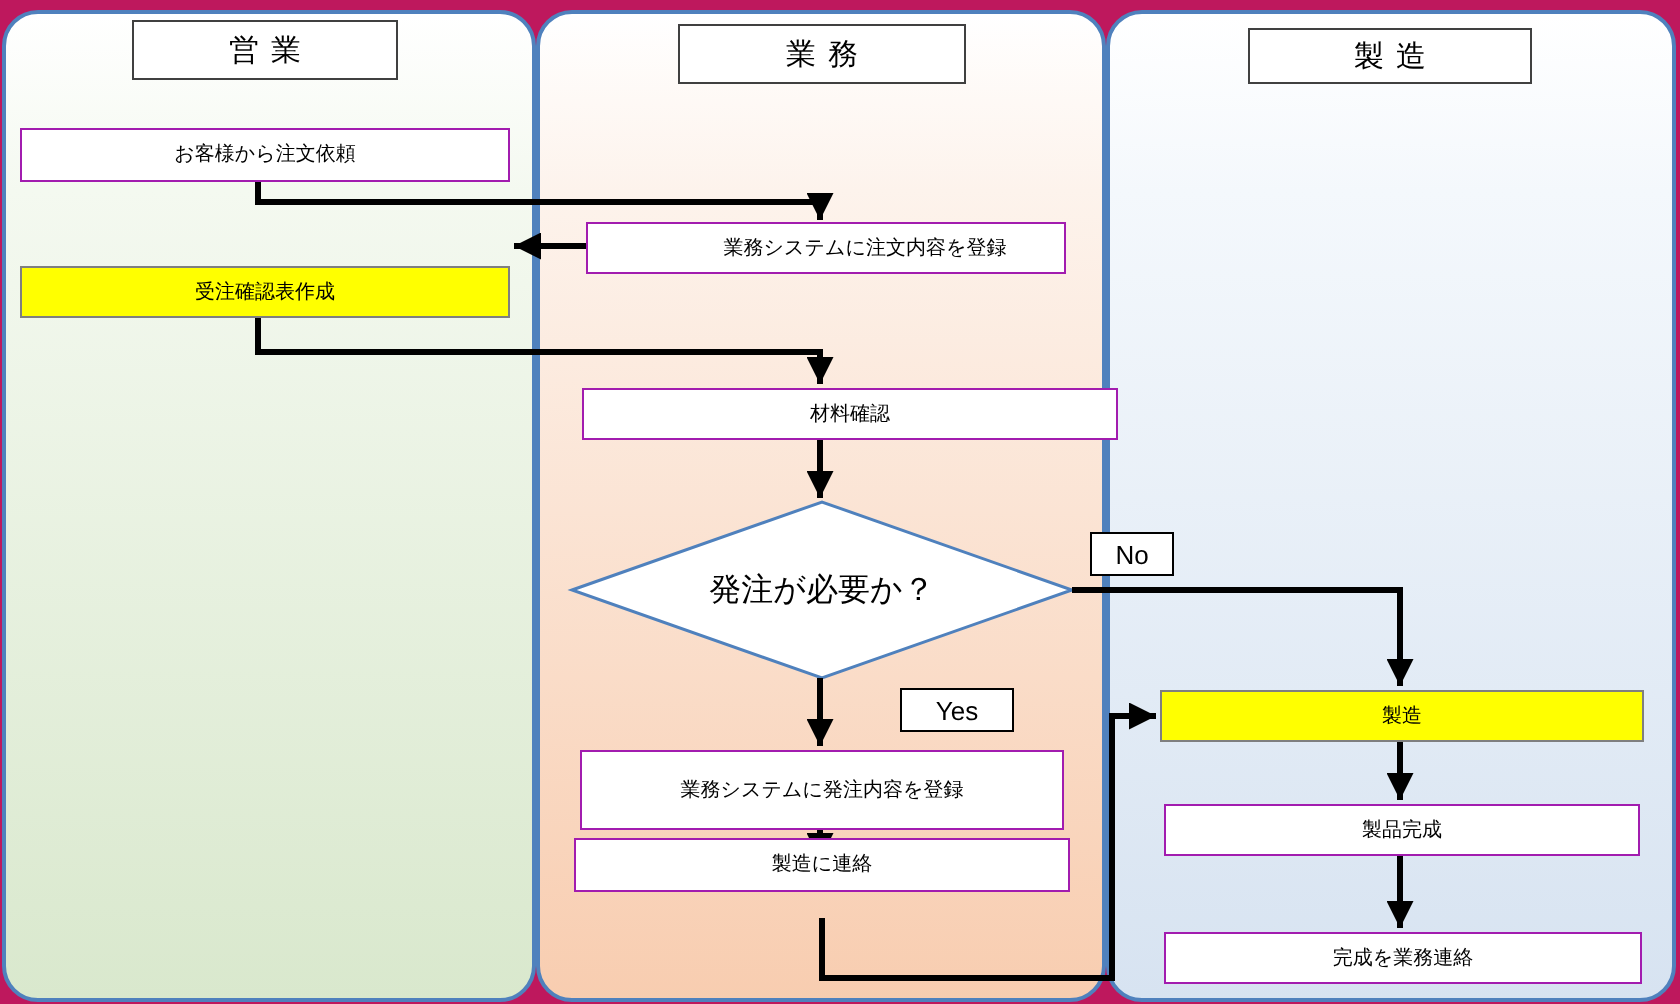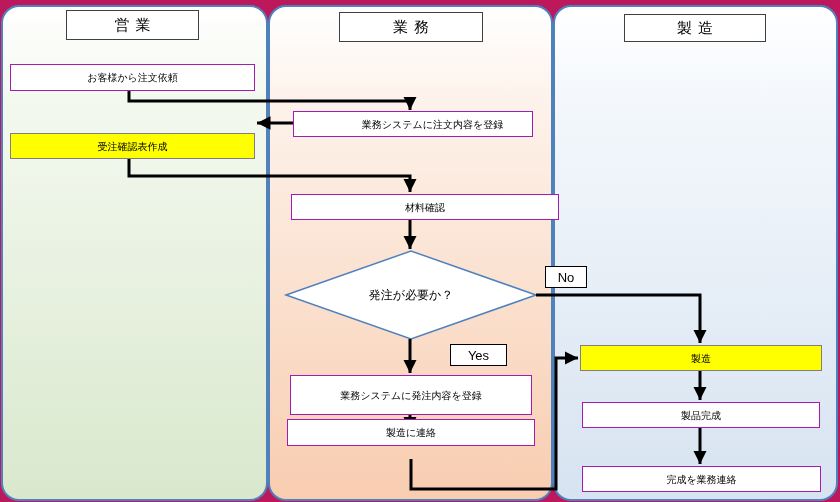--- a/index.html
+++ b/index.html
@@ -37,21 +37,21 @@
   .node.yellow { background:#ffff00; border-color:#7f7f7f; }
 
   .branch-label {
     position:absolute; display:flex; align-items:center; justify-content:center;
     background:#ffffff; border:1px solid #000000;
     font-size:13px; z-index:3;
   }
 
   .diamond-text {
     position:absolute; display:flex; align-items:center; justify-content:center;
-    font-size:12px; z-index:3; background:transparent;
+    font-size:16px; z-index:3; background:transparent;
   }
 
   svg.connectors { position:absolute; left:0; top:0; width:840px; height:502px; z-index:2; }
   svg.connectors polyline { fill:none; stroke:#000000; stroke-width:3; }
   .decision-shape { fill:#ffffff; stroke:#4f81bd; stroke-width:1.5; }
 </style>
 </head>
 <body>
 
 <div class="canvas">

